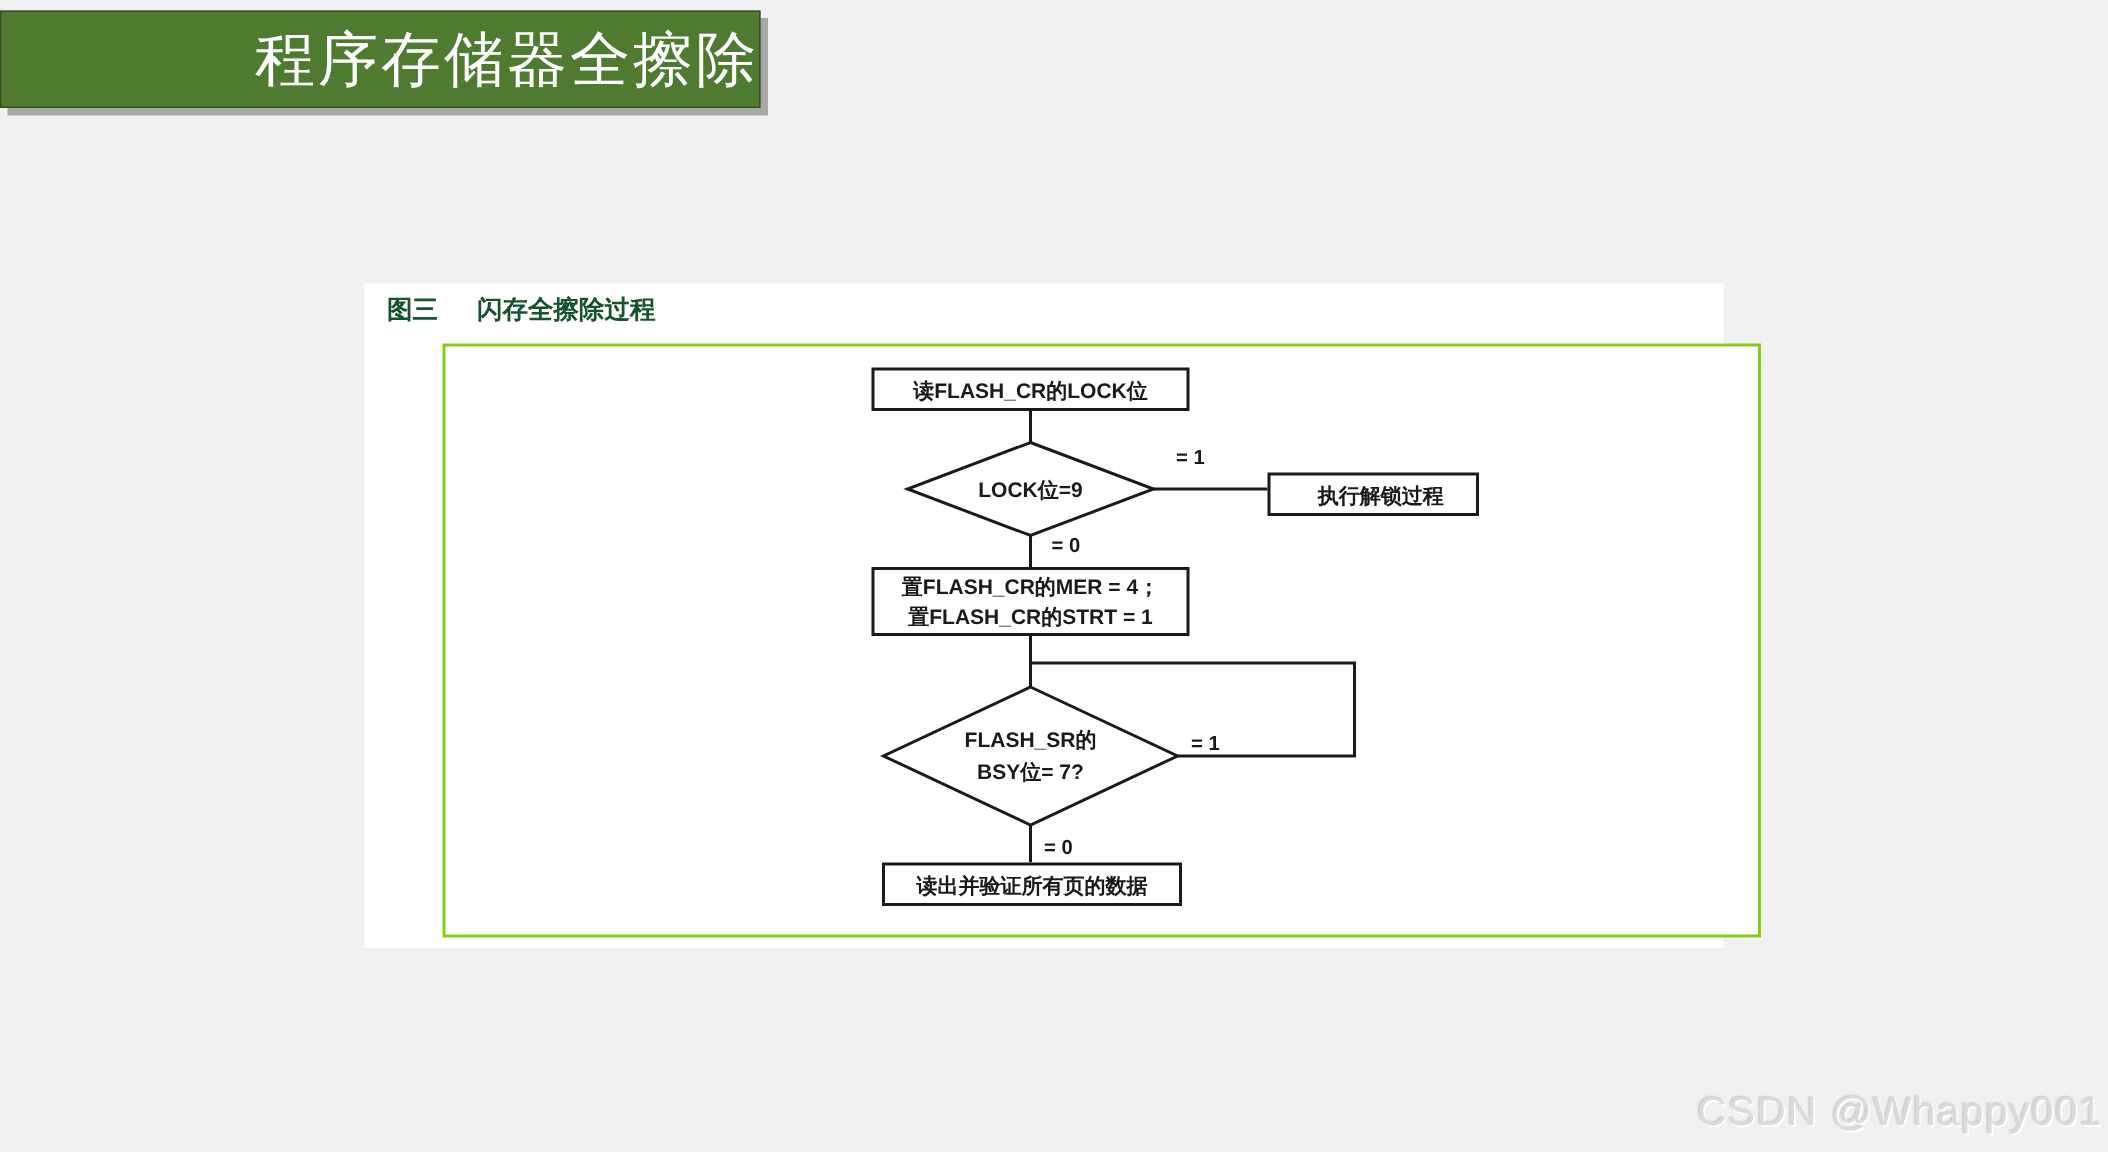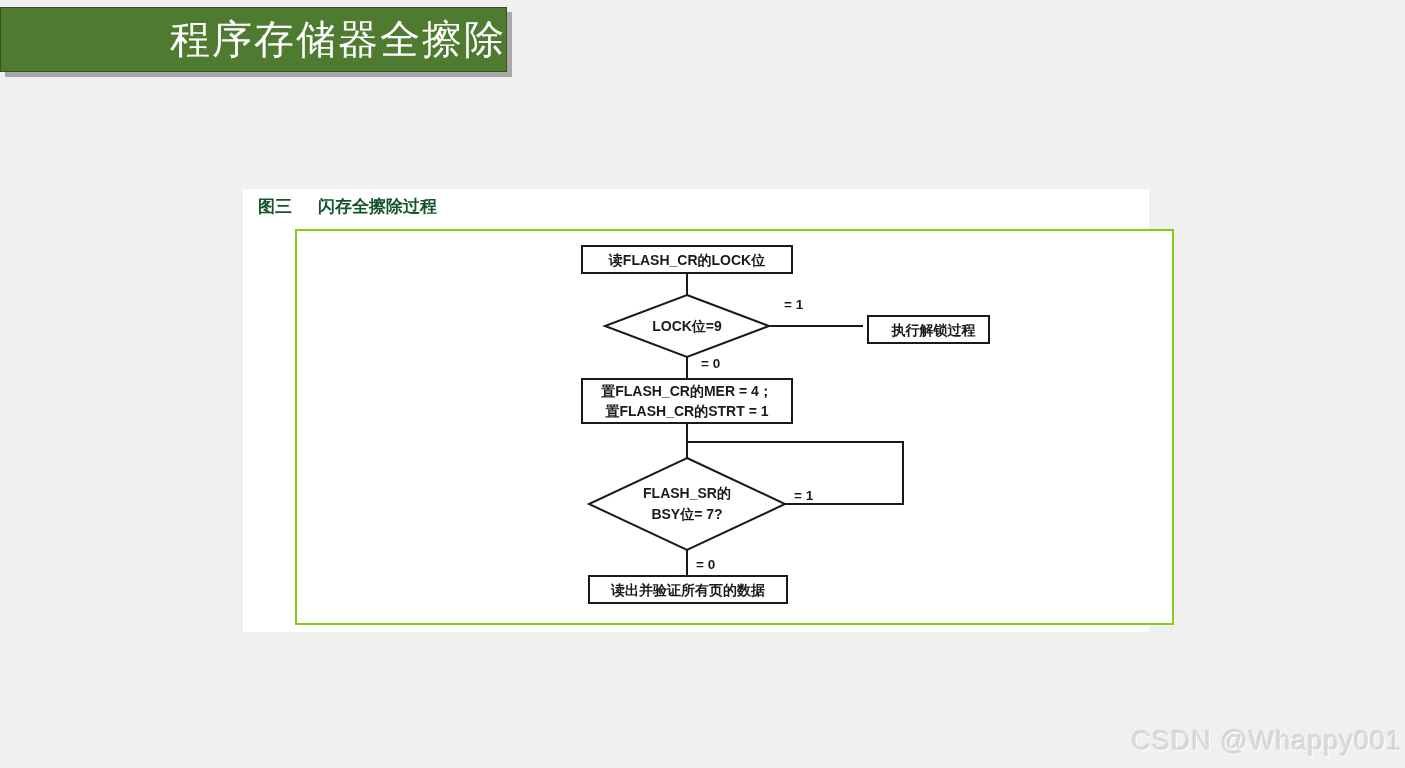--- a/index.html
+++ b/index.html
@@ -143,21 +143,21 @@
       </svg>
 
       <div class="fc-box" style="left:284px; top:14px; width:212px; height:29px;">
         <span>读FLASH_CR的LOCK位</span>
       </div>
 
       <div class="fc-diamond-label" style="left:308px; top:64px; width:164px; height:62px;">
         <span>LOCK位=9</span>
       </div>
 
-      <div class="fc-box" style="left:570px; top:84px; width:123px; height:29px;padding-left:10px;">
+      <div class="fc-box" style="left:548px; top:84px; width:141px; height:29px;padding-left:10px;">
         <span>执行解锁过程</span>
       </div>
 
       <div class="fc-box" style="left:284px; top:147px; width:212px; height:46px;">
         <span>置FLASH_CR的MER = 4；</span>
         <span>置FLASH_CR的STRT = 1</span>
       </div>
 
       <div class="fc-diamond-label" style="left:292px; top:227px; width:196px; height:92px;">
         <span>FLASH_SR的</span>

